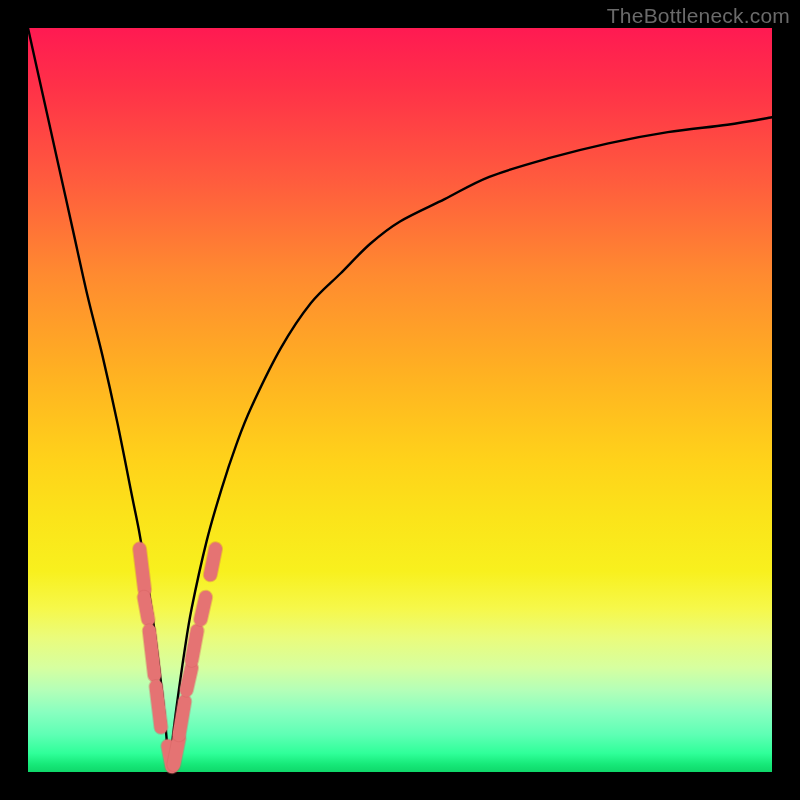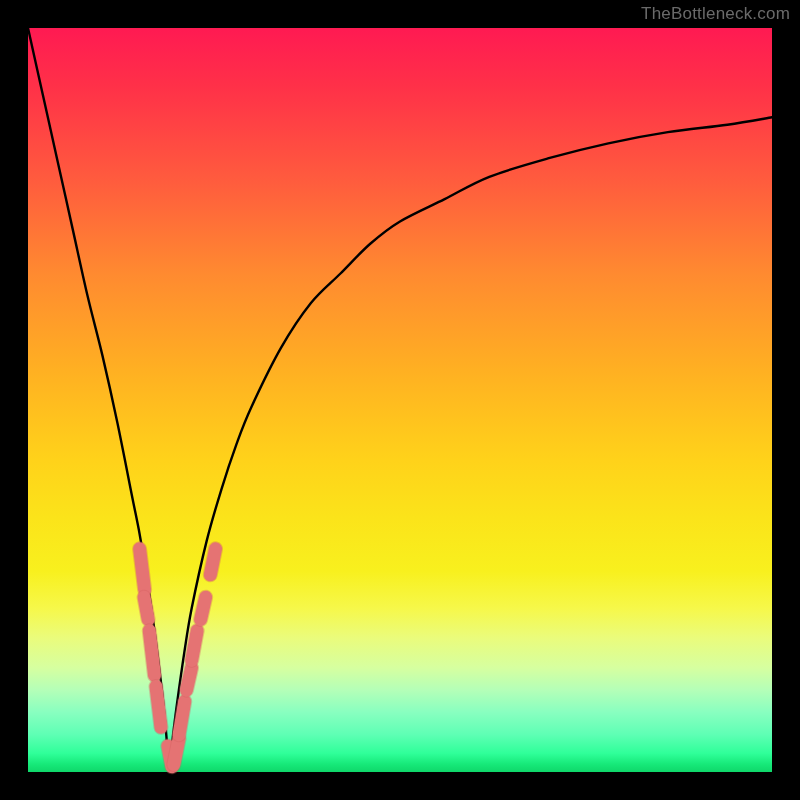--- a/index.html
+++ b/index.html
@@ -43,21 +43,21 @@
       #2fff99 97.5%,
       #16e878 99%,
       #0fd76a 100%
     );
   }
   .watermark {
     position: absolute;
     top: 4px;
     right: 10px;
     color: #6a6a6a;
-    font-size: 17px;
+    font-size: 21px;
     letter-spacing: 0.2px;
     font-weight: 400;
     user-select: none;
   }
   svg.curve {
     position: absolute;
     left: 0;
     top: 0;
     width: 744px;
     height: 744px;

